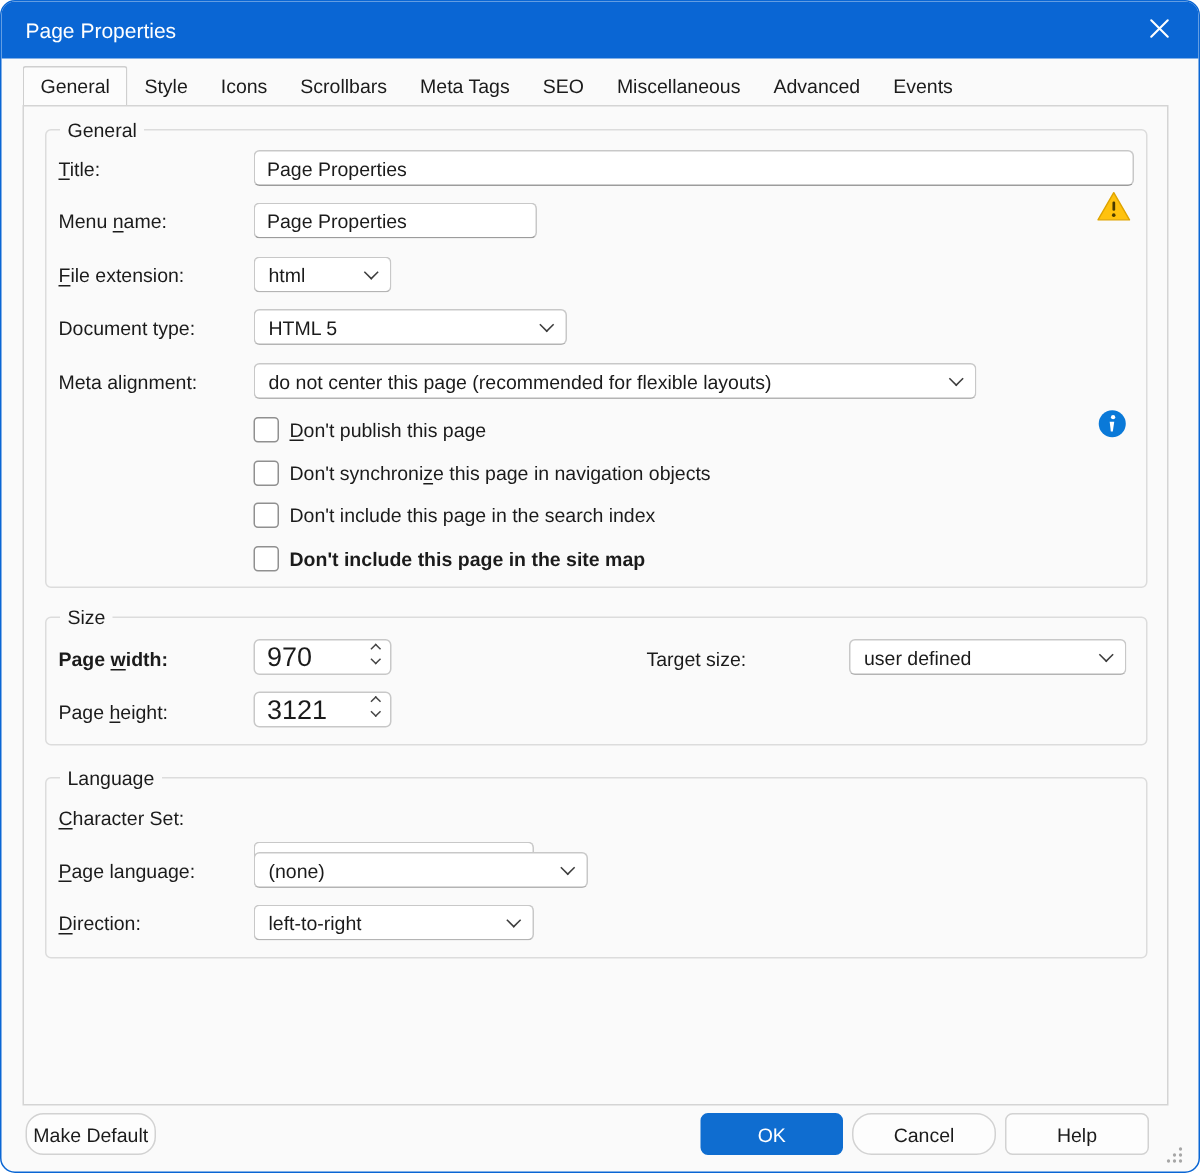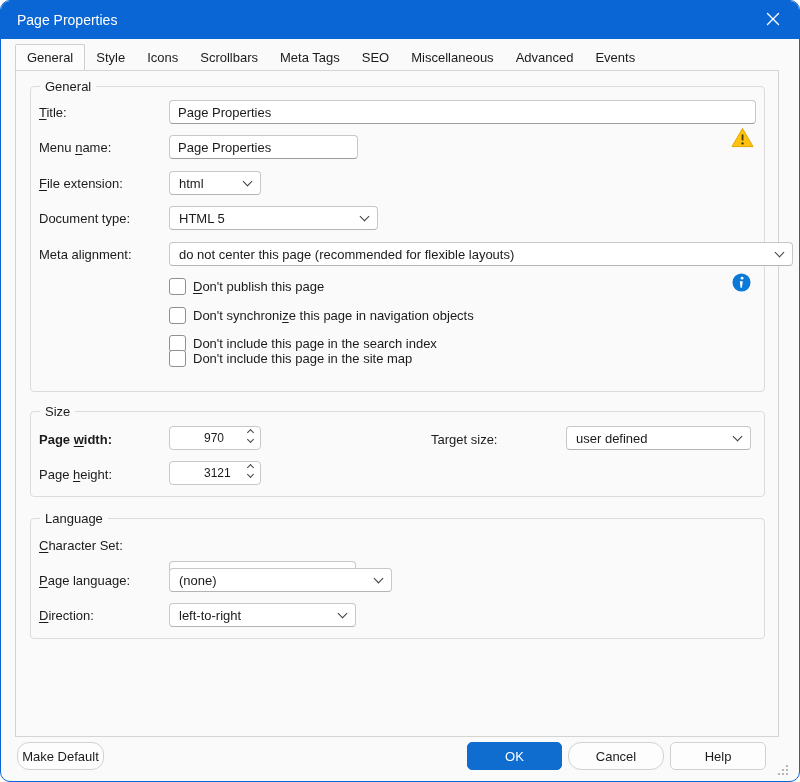--- a/index.html
+++ b/index.html
@@ -33,21 +33,21 @@
   .field, .combo, .spin { position: absolute; z-index: 4; background: #ffffff; border: 1px solid #c8c8c8; border-radius: 4px; height: 24px; font-size: 13px; color: #1b1b1b; }
   .field { border-bottom-color: #9c9c9c; padding: 0 8px; width: 100%; font-family: inherit; }
   .field-wrap { position: absolute; z-index: 4; }
   .field-wrap input { width: 100%; height: 24px; }
 
   .combo { display: flex; align-items: center; justify-content: space-between; padding: 0 9px; border-bottom-color: #b4b4b4; cursor: default; }
   .combo .val { overflow: hidden; white-space: nowrap; }
   .chev { width: 7px; height: 7px; border-right: 1.4px solid #3c3c3c; border-bottom: 1.4px solid #3c3c3c; transform: rotate(45deg); margin-top: -4px; flex: 0 0 auto; margin-left: 8px; }
 
   .spin { padding: 0 24px 0 8px; display: flex; align-items: center; }
-  .spin input { border: none; outline: none; width: 100%; font-family: inherit; font-size: 12px; color: #1b1b1b; background: transparent; margin-left: 26px; }
+  .spin input { border: none; outline: none; width: 100%; font-family: inherit; font-size: 18px; color: #1b1b1b; background: transparent; }
   .spin-btns { position: absolute; right: 7px; top: 3px; display: flex; flex-direction: column; gap: 4px; }
   .chev-s { width: 5px; height: 5px; border-right: 1.2px solid #444; border-bottom: 1.2px solid #444; cursor: default; }
   .chev-up { transform: rotate(225deg); }
   .chev-dn { transform: rotate(45deg); margin-top: -2px; }
 
   .cb-row { position: absolute; z-index: 4; display: flex; align-items: center; cursor: default; }
   .cb-box { width: 17px; height: 17px; border: 1px solid #909090; border-radius: 3px; background: #ffffff; flex: 0 0 auto; }
   .cb-txt { margin-left: 7px; }
 
   .icon-abs { position: absolute; z-index: 5; }
@@ -115,21 +115,21 @@
     <span class="chev"></span>
   </div>
 
   <span class="lbl" style="left:38px; top:210px;">Document type:</span>
   <div class="combo" style="left:168px; top:205px; width:209px;">
     <span class="val">HTML 5</span>
     <span class="chev"></span>
   </div>
 
   <span class="lbl" style="left:38px; top:246px;">Meta alignment:</span>
-  <div class="combo" style="left:168px; top:241px; width:624px;">
+  <div class="combo" style="left:168px; top:241px; width:482px;">
     <span class="val">do not center this page (recommended for flexible layouts)</span>
     <span class="chev"></span>
   </div>
 
   <span class="icon-abs" style="left:731px; top:272px;">
     <svg width="19" height="19" viewBox="0 0 20 20">
         <circle cx="10" cy="10" r="9.5" fill="#0a79d8"></circle>
         <circle cx="10.6" cy="5.4" r="1.5" fill="#ffffff"></circle>
         <path d="M8.2 8.6 L11.4 8.6 L10.4 15.4 L9.0 15.4 Z" fill="#ffffff"></path>
       </svg>
@@ -140,21 +140,21 @@
     <span class="cb-txt"><u>D</u>on't publish this page</span>
   </div>
   <div class="cb-row" style="left:168px; top:306px;">
     <span class="cb-box"></span>
     <span class="cb-txt">Don't synchroni<u>z</u>e this page in navigation objects</span>
   </div>
   <div class="cb-row" style="left:168px; top:334px;">
     <span class="cb-box"></span>
     <span class="cb-txt">Don't include this page in the search index</span>
   </div>
-  <div class="cb-row" style="left:168px; top:349px;">
+  <div class="cb-row" style="left:168px; top:363px;font-weight:bold;">
     <span class="cb-box"></span>
     <span class="cb-txt">Don't include this page in the site map</span>
   </div>
 
   <div class="group group-size">
     <span class="legend">Size</span>
   </div>
 
   <span class="lbl" style="left:38px; top:431px;font-weight:bold;">Page <u>w</u>idth:</span>
   <div class="spin" style="left:168px; top:425px; width:92px;">

